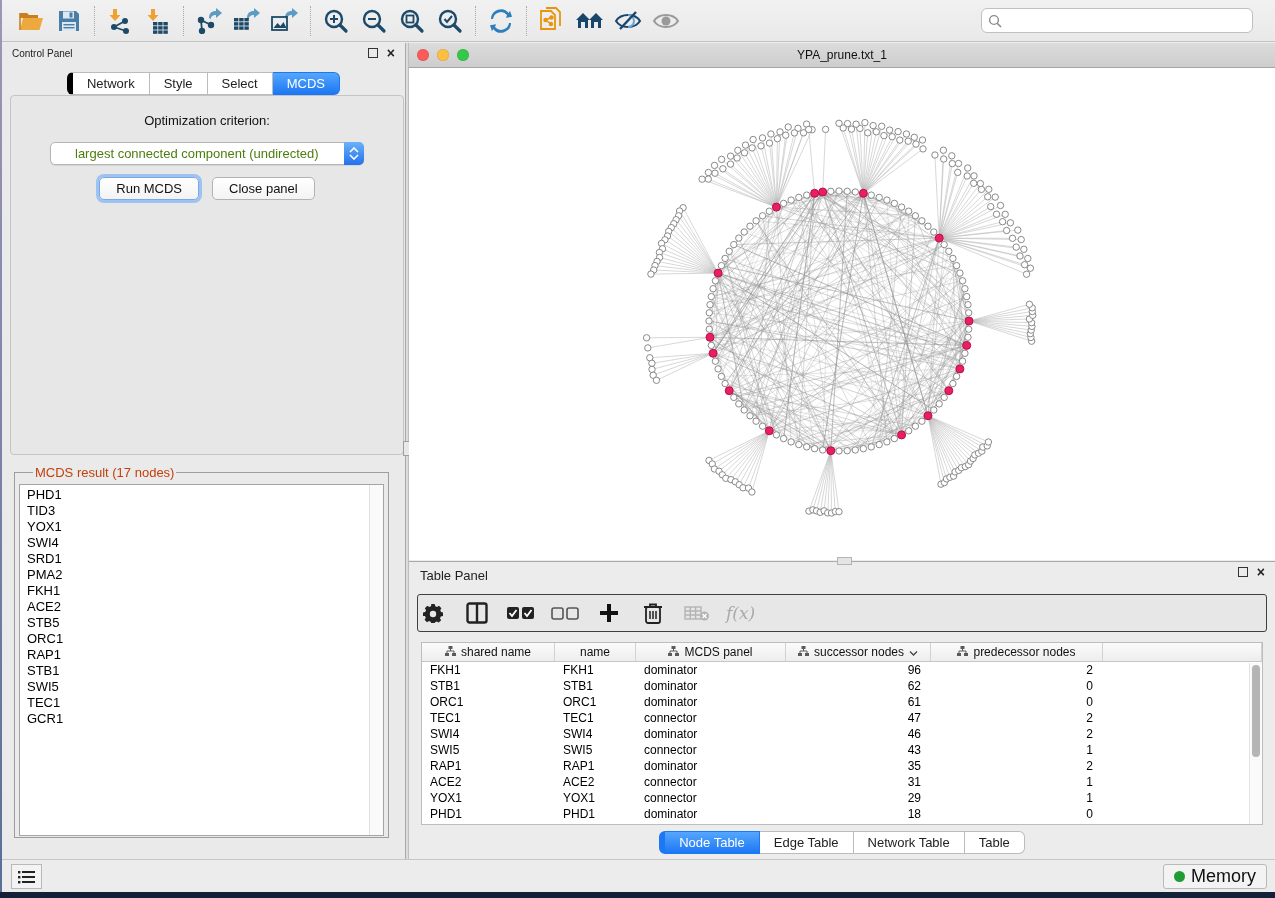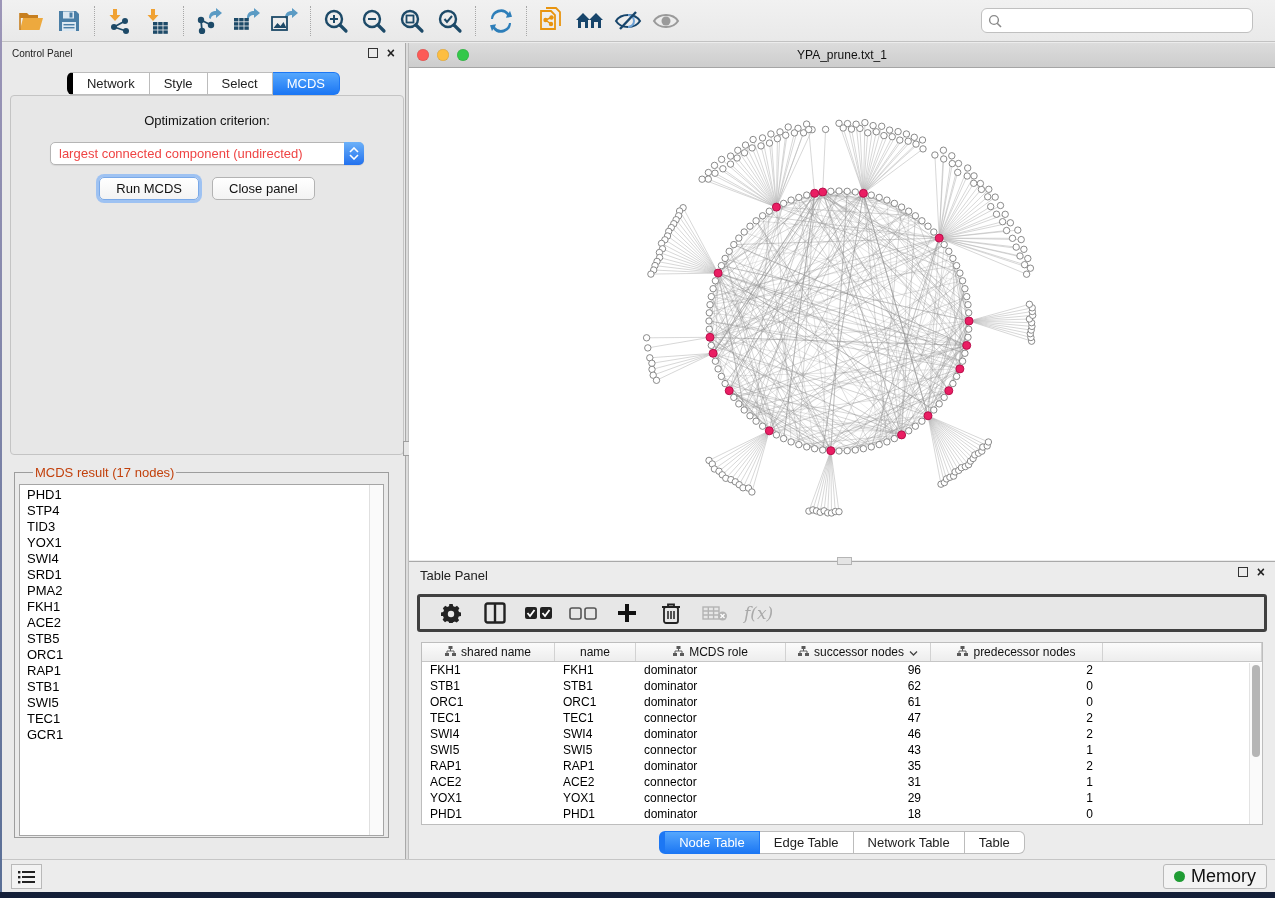--- a/index.html
+++ b/index.html
@@ -23,21 +23,21 @@
   .float-glyph { width:10px; height:10px; border:1.5px solid #333; }
   .close-glyph { font-size:14px; font-weight:bold; color:#222; line-height:10px; }
   .cp-tabs { position:absolute; top:29px; left:0; right:0; display:flex; justify-content:center; }
   .seg-tab { font-size:13px; padding:3px 14px; background:#fff; border:1px solid #bcbcbc; border-left:none; color:#222; }
   .seg-tab:first-child { border-left:6px solid #000000; border-radius:6px 0 0 6px; }
   .seg-tab:last-child { border-radius:0 6px 6px 0; }
   .seg-tab.active { background:linear-gradient(#55a7fd,#1c77f4); border-color:#1c77f4; color:#fff; }
   .cp-box { position:absolute; top:52px; left:8px; right:1px; height:360px; background:#e7e7e7; border:1px solid #c4c4c4; border-radius:4px; }
   .opt-label { text-align:center; margin-top:17px; font-size:13px; color:#111; }
   .combo { margin:14px auto 0; width:314px; height:23px; background:#fff; border:1px solid #b5b5b5; border-radius:5px; display:flex; align-items:center; position:relative; box-shadow:0 1px 1px rgba(0,0,0,.08); }
-  .combo-text { flex:1; font-size:13px; padding-left:8px; color:#ef4444; white-space:nowrap; overflow:hidden; }
+  .combo-text { flex:1; font-size:13px; padding-left:24px; color:#4d7c0f; white-space:nowrap; overflow:hidden; }
   .combo-step { width:20px; height:23px; margin-right:-1px; border-radius:0 5px 5px 0; background:linear-gradient(#6cb1f9,#2271ee); display:flex; flex-direction:column; align-items:center; justify-content:center; gap:1px; }
   .combo-step svg { display:block; }
   .cp-buttons { display:flex; justify-content:center; gap:13px; margin-top:12px; }
   .mac-btn { font-size:13px; color:#111; background:linear-gradient(#ffffff,#f3f3f3); border:1px solid #b3b3b3; border-radius:5px; padding:3px 16px; }
   .mac-btn.focused { box-shadow:0 0 0 3px rgba(110,170,250,.6); border-color:#7aa9e8; }
   .mcds-fieldset { position:absolute; left:12px; right:16px; top:422px; height:373px; border:1px solid #9d9d9d; padding:4px; background:#eaeaea; }
   .mcds-fieldset legend { font-size:13px; color:#c2410c; padding:0 2px; margin-left:14px; }
   .mcds-list { position:relative; width:100%; height:352px; background:#fff; border:1px solid #a5a5a5; overflow:hidden; font-size:13px; }
   .mcds-list-inner { position:absolute; inset:0 14px 0 0; padding:2px 0 0 7px; }
   .mcds-item { line-height:16px; color:#000; }
@@ -57,21 +57,21 @@
   .net-canvas { position:absolute; top:25px; left:0; right:0; bottom:0; background:#fff; }
   .net-canvas svg { display:block; }
   g.chords line { stroke:#8f8f8f; stroke-width:.6; }
   g.fanedges line { stroke:#b8b8b8; stroke-width:.7; opacity:.8; }
   circle.ringnode { fill:#fff; stroke:#7d7d7d; stroke-width:.9; }
   circle.pinknode { fill:#ea1e63; stroke:#b80f4c; stroke-width:1; }
 
   
   .table-panel { position:absolute; left:407px; top:561px; right:0; height:298px; background:#ececec; border-top:1px solid #a9a9a9; }
   .tp-header { position:absolute; top:6px; left:11px; font-size:13px; color:#222; }
-  .tp-toolbar { position:absolute; top:32px; left:8px; right:8px; height:38px; background:#e7e7e7; border:3px solid #404040; border-radius:3px; display:flex; align-items:center; padding-left:16px; gap:14px; }
+  .tp-toolbar { position:absolute; top:32px; left:8px; right:8px; height:38px; background:#e7e7e7; border:1px solid #404040; border-radius:3px; display:flex; align-items:center; padding-left:0; gap:14px; }
   .tp-icon { width:30px; height:28px; display:flex; align-items:center; justify-content:center; }
   .fx-label { font-family:"DejaVu Serif", serif; font-style:italic; font-size:17px; color:#a9a9a9; }
   .grid-wrap { position:absolute; top:80px; left:12px; right:12px; height:183px; background:#fff; border:1px solid #bdbdbd; overflow:hidden; }
   .grid-head { display:flex; height:19px; background:linear-gradient(#fbfbfb,#ededed); border-bottom:1px solid #c6c6c6; }
   .gh-cell { display:flex; align-items:center; justify-content:center; gap:5px; font-size:12px; color:#111; border-right:1px solid #d2d2d2; }
   .grid-row { display:flex; height:16px; }
   .gr-cell { font-size:12px; color:#000; line-height:16px; white-space:nowrap; overflow:hidden; }
   .gr-cell.num { text-align:right; }
   .grid-scroll { position:absolute; top:20px; right:0; bottom:0; width:13px; background:#fafafa; border-left:1px solid #e3e3e3; }
   .grid-thumb { position:absolute; top:2px; left:2px; width:8px; height:92px; border-radius:5px; background:#b5b5b5; }
@@ -273,21 +273,20 @@
       <div class="cp-buttons">
         <button class="mac-btn focused">Run MCDS</button>
         <button class="mac-btn">Close panel</button>
       </div>
     </div>
     <fieldset class="mcds-fieldset">
       <legend>MCDS result (17 nodes)</legend>
       <div class="mcds-list">
         <div class="mcds-list-inner">
             <div class="mcds-item">PHD1</div>
-            <div class="mcds-item">STP4</div>
             <div class="mcds-item">TID3</div>
             <div class="mcds-item">YOX1</div>
             <div class="mcds-item">SWI4</div>
             <div class="mcds-item">SRD1</div>
             <div class="mcds-item">PMA2</div>
             <div class="mcds-item">FKH1</div>
             <div class="mcds-item">ACE2</div>
             <div class="mcds-item">STB5</div>
             <div class="mcds-item">ORC1</div>
             <div class="mcds-item">RAP1</div>
@@ -1151,21 +1150,21 @@
           </div>
           <div class="gh-cell" style="width: 150px;">
             <span><svg width="11" height="10" viewBox="0 0 11 10">
                 <g fill="#5a5a5a">
                   <rect x="3.5" y="0" width="4" height="3"></rect>
                   <rect x="0" y="7" width="4" height="3"></rect>
                   <rect x="7" y="7" width="4" height="3"></rect>
                 </g>
                 <path d="M5.5 3 v2 M2 7 V5 h7 v2" fill="none" stroke="#5a5a5a" stroke-width="1"></path>
               </svg></span>
-            <span>MCDS role</span>
+            <span>MCDS panel</span>
           </div>
           <div class="gh-cell" style="width: 145px;">
             <span><svg width="11" height="10" viewBox="0 0 11 10">
                 <g fill="#5a5a5a">
                   <rect x="3.5" y="0" width="4" height="3"></rect>
                   <rect x="0" y="7" width="4" height="3"></rect>
                   <rect x="7" y="7" width="4" height="3"></rect>
                 </g>
                 <path d="M5.5 3 v2 M2 7 V5 h7 v2" fill="none" stroke="#5a5a5a" stroke-width="1"></path>
               </svg></span>

